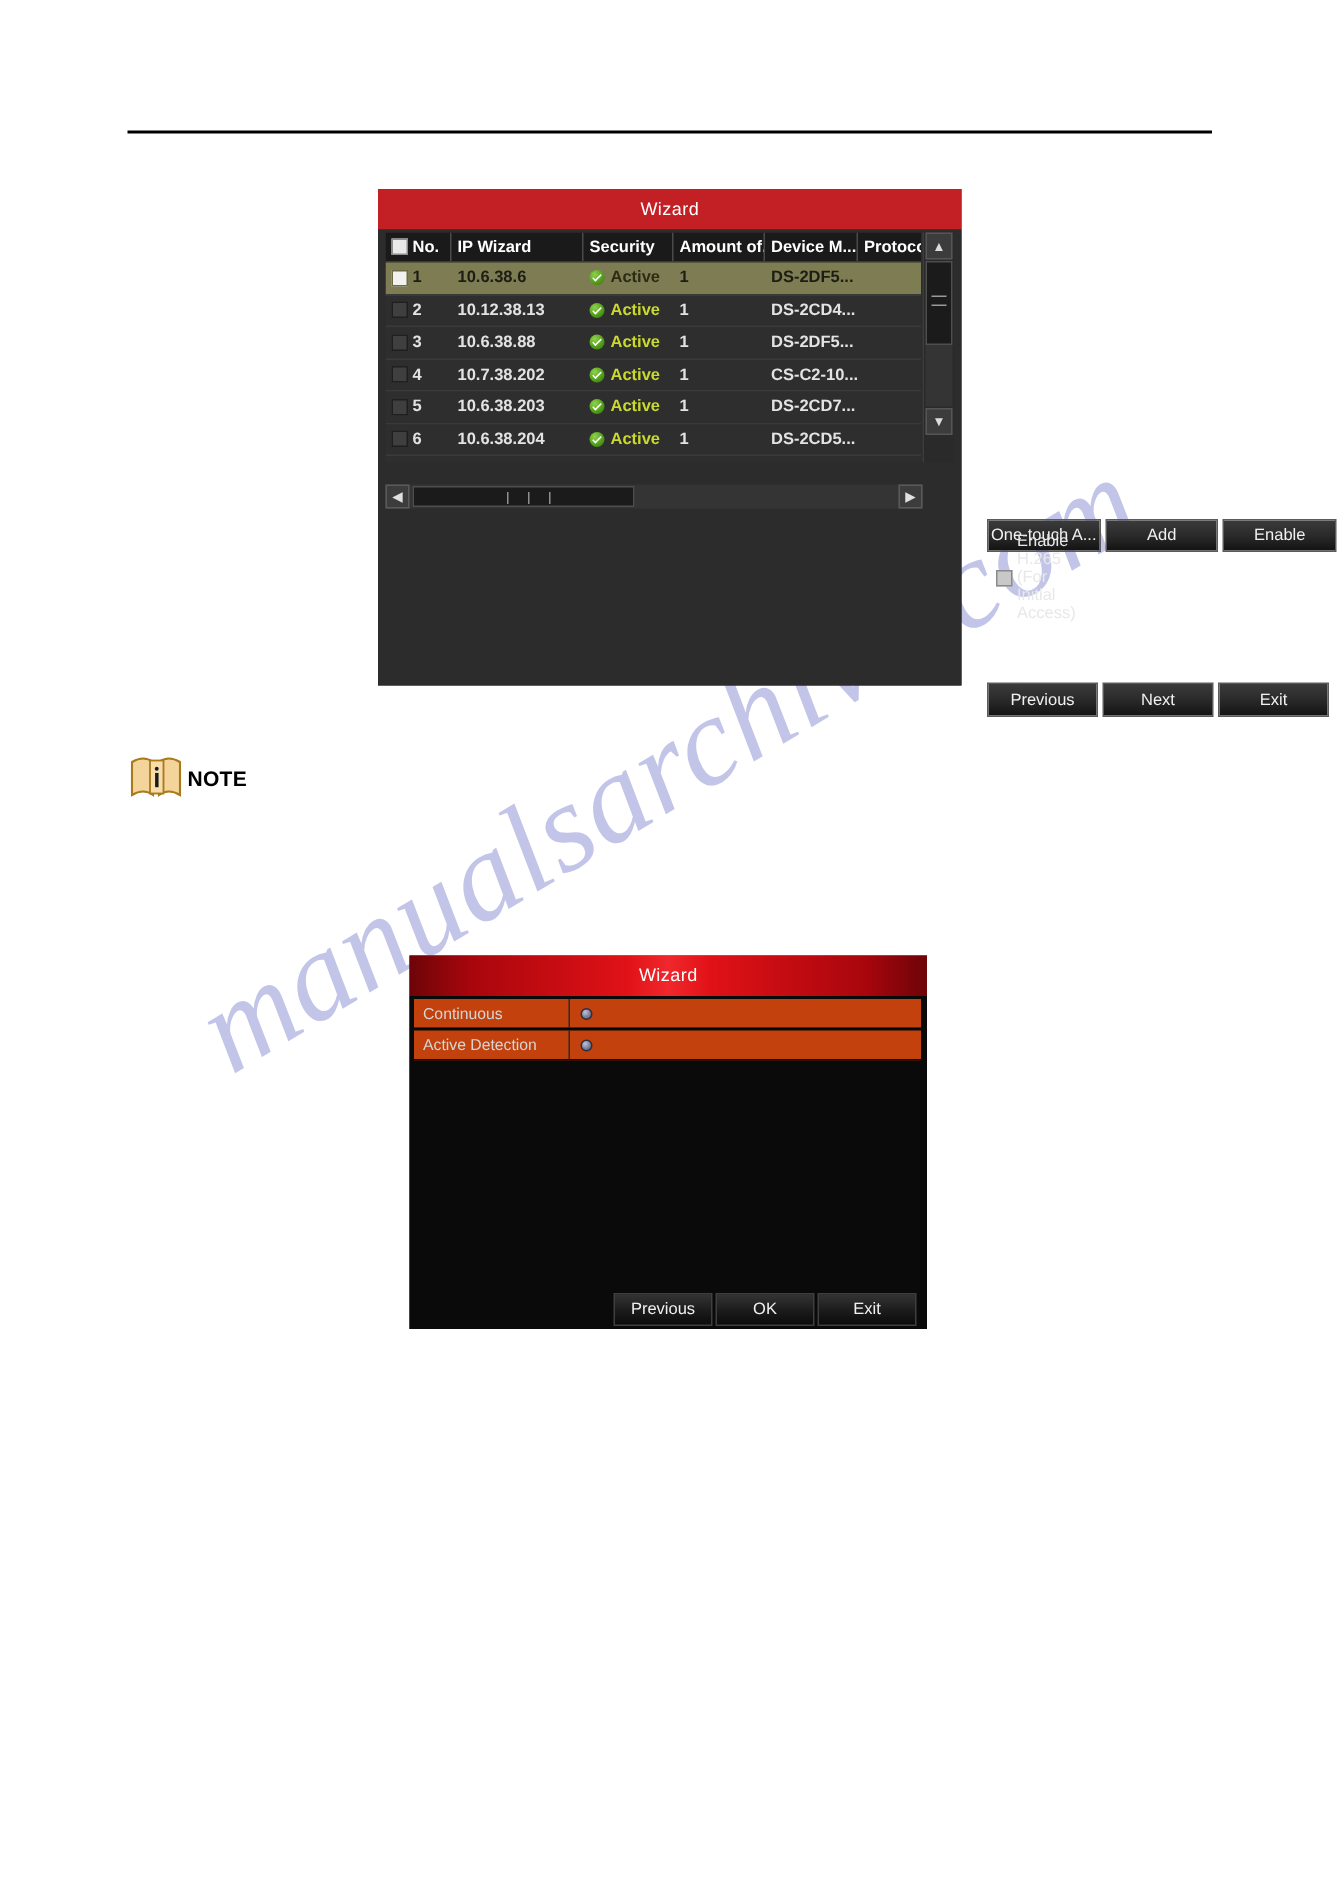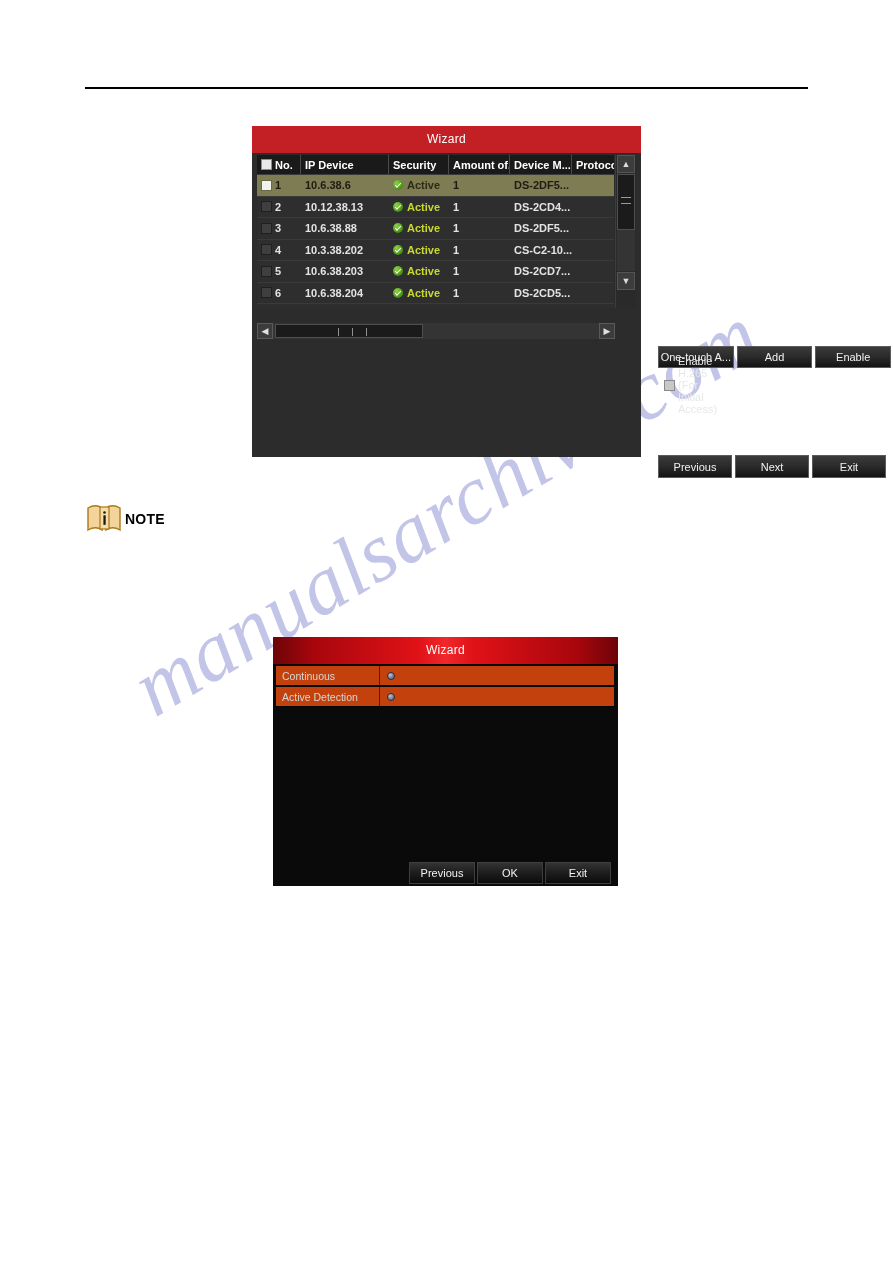--- a/index.html
+++ b/index.html
@@ -428,21 +428,21 @@
 
     <div class="cam-table-wrap">
 
       <div class="cam-table">
 
         <div class="cam-row header">
           <div class="cam-cell c-no">
             <span class="cbx"></span>
             <span>No.</span>
           </div>
-          <div class="cam-cell c-ip">IP Device</div>
+          <div class="cam-cell c-ip">IP Wizard</div>
           <div class="cam-cell c-sec">Security</div>
           <div class="cam-cell c-amt">Amount of...</div>
           <div class="cam-cell c-dev">Device M...</div>
           <div class="cam-cell c-proto">Protocol</div>
         </div>
 
         <div class="cam-row data selected">
           <div class="cam-cell c-no">
             <span class="cbx"></span>
             <span>1</span>
@@ -485,21 +485,21 @@
           <div class="cam-cell c-amt">1</div>
           <div class="cam-cell c-dev">DS-2DF5...</div>
           <div class="cam-cell c-proto"></div>
         </div>
 
         <div class="cam-row data">
           <div class="cam-cell c-no">
             <span class="cbx"></span>
             <span>4</span>
           </div>
-          <div class="cam-cell c-ip">10.3.38.202</div>
+          <div class="cam-cell c-ip">10.7.38.202</div>
           <div class="cam-cell c-sec">
             <span class="active-dot"></span>
             <span class="active-label">Active</span>
           </div>
           <div class="cam-cell c-amt">1</div>
           <div class="cam-cell c-dev">CS-C2-10...</div>
           <div class="cam-cell c-proto"></div>
         </div>
 
         <div class="cam-row data">

